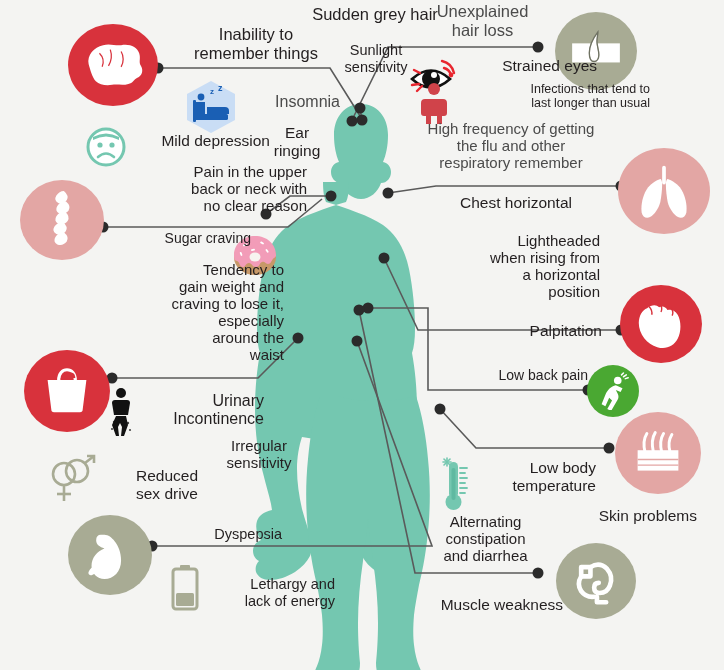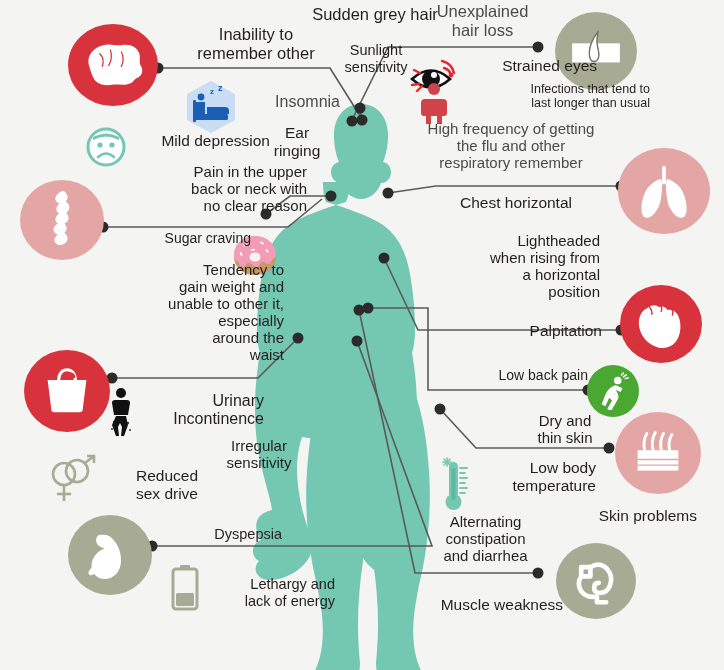--- a/index.html
+++ b/index.html
@@ -430,21 +430,21 @@
 
   <div class="flaticon" style="left:168px; top:563px; width:34px; height:50px;">
     <svg viewBox="0 0 34 50" width="34" height="50" xmlns="http://www.w3.org/2000/svg">
       <rect x="12" y="2" width="10" height="4" rx="1" fill="#a8ab94"></rect>
       <rect x="5" y="6" width="24" height="40" rx="3" fill="none" stroke="#a8ab94" stroke-width="3"></rect>
       <rect x="8" y="30" width="18" height="13" rx="1.5" fill="#a8ab94"></rect>
     </svg>
   </div>
 
   <div class="lbl center" style="left:172px; top:25px; width:168px; font-size:16.5px;">Inability to
-remember other</div>
+remember things</div>
 
   <div class="lbl center" style="left:300px; top:5px; width:150px; font-size:16.5px;">Sudden grey hair</div>
 
   <div class="lbl center grey" style="left:420px; top:2px; width:125px; font-size:16.5px;">Unexplained
 hair loss</div>
 
   <div class="lbl center" style="left:333px; top:42px; width:86px; font-size:14.5px;">Sunlight
 sensitivity</div>
 
   <div class="lbl left" style="left:482px; top:57px; width:115px; font-size:15.5px;">Strained eyes</div>
@@ -471,34 +471,32 @@
 
   <div class="lbl left" style="left:133px; top:231px; width:118px; font-size:14px;">Sugar craving</div>
 
   <div class="lbl right" style="left:462px; top:232px; width:138px; font-size:15px;">Lightheaded
 when rising from
 a horizontal
 position</div>
 
   <div class="lbl left" style="left:136px; top:261px; width:148px; font-size:15px;">Tendency to
 gain weight and
-unable to other it,
+craving to lose it,
 especially
 around the
 waist</div>
 
   <div class="lbl left" style="left:497px; top:322px; width:105px; font-size:15.5px;">Palpitation</div>
 
   <div class="lbl left" style="left:470px; top:368px; width:118px; font-size:14px;">Low back pain</div>
 
   <div class="lbl left" style="left:139px; top:392px; width:125px; font-size:16px;">Urinary
 Incontinence</div>
 
-  <div class="lbl center" style="left:523px; top:412px; width:84px; font-size:15px;">Dry and
-thin skin</div>
 
   <div class="lbl center" style="left:194px; top:437px; width:130px; font-size:15px;">Irregular
 sensitivity</div>
 
   <div class="lbl left" style="left:476px; top:459px; width:120px; font-size:15.5px;">Low body
 temperature</div>
 
   <div class="lbl left" style="left:103px; top:467px; width:95px; font-size:15.5px;">Reduced
 sex drive</div>
 

